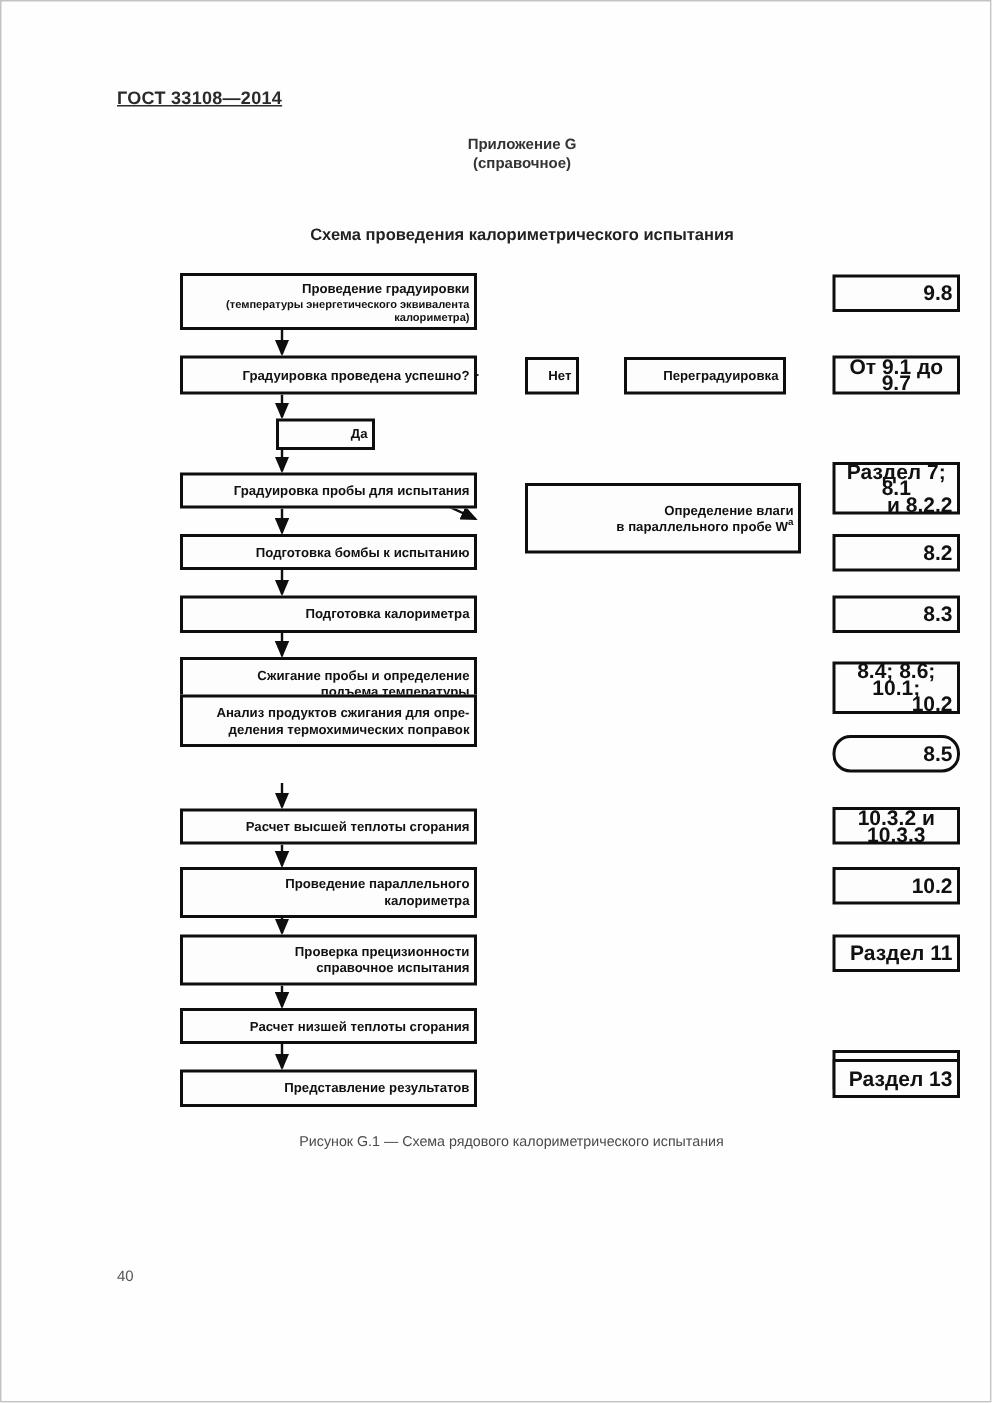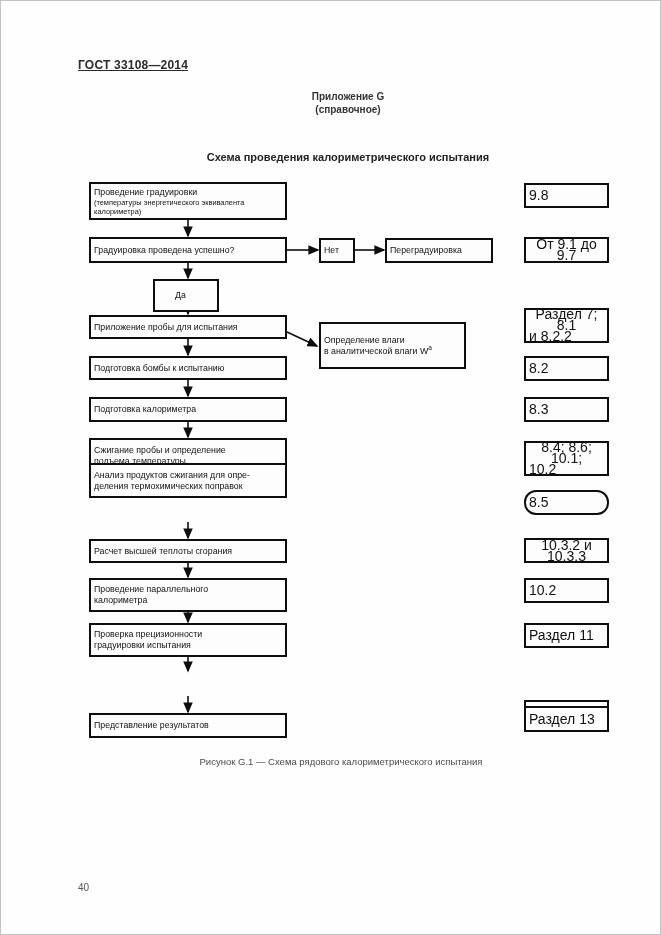--- a/index.html
+++ b/index.html
@@ -25,35 +25,36 @@
   .title{
     position:absolute;left:0;top:150px;width:694px;
     text-align:center;font-size:11px;font-weight:bold;color:#222;
   }
   .caption{
     position:absolute;left:0;top:755px;width:680px;
     text-align:center;font-size:9.5px;color:#4a4a4a;
   }
   .pagenum{
     position:absolute;left:77px;top:845px;
-    font-size:10px;color:#555;margin-top:36px;
+    font-size:10px;color:#555;
   }
   .chart{position:absolute;left:0;top:0;width:661px;height:935px;}
   .connectors{position:absolute;left:0;top:0;}
   .box{
     position:absolute;
     box-sizing:border-box;
     border:2px solid #0e0e0e;
     background:#fdfdfd;
-    display:flex;flex-direction:column;align-items:flex-start;justify-content:center;
+    display:flex;flex-direction:column;align-items:flex-end;justify-content:center;
     text-align:center;
-    font-weight:normal;
+    font-weight:bold;
     font-size:8.8px;line-height:11px;
     color:#111;
     padding:1px 3px;
+    margin-left:31px;
   }
   .box.step{left:88px;width:198px;}
   .box.ref{left:523px;width:85px;font-size:14px;}
   .ln{display:block;}
   .ln.sm{font-size:7.4px;line-height:9px;}
   sup{font-size:6.5px;line-height:0;}
 </style>
 </head>
 <body>
 
@@ -106,31 +107,31 @@
     </div>
 
     <div class="box" style="left:318px;top:237px;width:36px;height:25px;">
       <div class="ln">Нет</div>
     </div>
 
     <div class="box" style="left:384px;top:237px;width:108px;height:25px;">
       <div class="ln">Переградуировка</div>
     </div>
 
-    <div class="box" style="left:152px;top:278px;width:66px;height:33px;padding-left:20px;">
+    <div class="box" style="left:152px;top:278px;width:66px;height:21px;padding-left:20px;">
       <div class="ln">Да</div>
     </div>
 
     <div class="box step" style="top:314px;height:24px;">
-      <div class="ln">Приложение пробы для испытания</div>
-    </div>
-
-    <div class="box" style="left:318px;top:321px;width:147px;height:47px;">
+      <div class="ln">Градуировка пробы для испытания</div>
+    </div>
+
+    <div class="box" style="left:318px;top:321px;width:184px;height:47px;">
       <div class="ln">Определение влаги</div>
-      <div class="ln"><span>в аналитической влаги W</span><sup>a</sup></div>
+      <div class="ln"><span>в параллельного пробе W</span><sup>a</sup></div>
     </div>
 
     <div class="box step" style="top:355px;height:24px;">
       <div class="ln">Подготовка бомбы к испытанию</div>
     </div>
 
     <div class="box step" style="top:396px;height:25px;">
       <div class="ln">Подготовка калориметра</div>
     </div>
 
@@ -148,23 +149,26 @@
       <div class="ln">Расчет высшей теплоты сгорания</div>
     </div>
 
     <div class="box step" style="top:577px;height:34px;">
       <div class="ln">Проведение параллельного</div>
       <div class="ln">калориметра</div>
     </div>
 
     <div class="box step" style="top:622px;height:34px;">
       <div class="ln">Проверка прецизионности</div>
-      <div class="ln">градуировки испытания</div>
-    </div>
-
+      <div class="ln">справочное испытания</div>
+    </div>
+
+    <div class="box step" style="top:671px;height:24px;">
+      <div class="ln">Расчет низшей теплоты сгорания</div>
+    </div>
 
     <div class="box step" style="top:712px;height:25px;">
       <div class="ln">Представление результатов</div>
     </div>
 
     <div class="box ref" style="top:182px;height:25px;">
       <div class="ln">9.8</div>
     </div>
     <div class="box ref" style="top:236px;height:26px;">
       <div class="ln">От 9.1 до 9.7</div>

